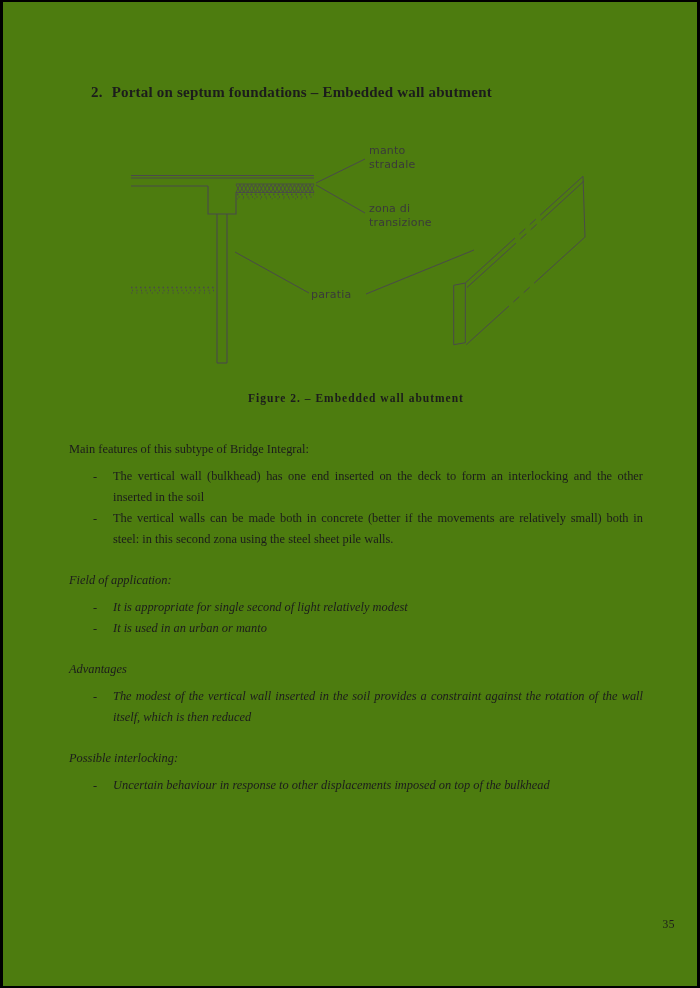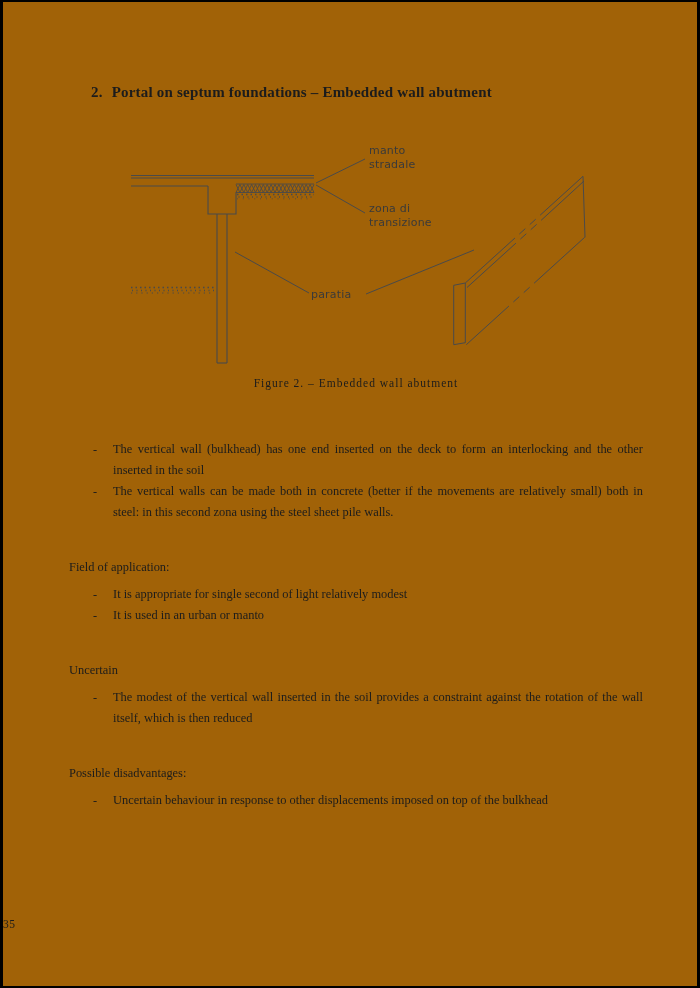--- a/index.html
+++ b/index.html
@@ -2,46 +2,46 @@
 <html><head>
 <meta charset="utf-8">
 <style>
   html,body{margin:0;padding:0;}
   body{
     width:700px;height:988px;position:relative;background:#000;
     font-family:"Liberation Serif",serif;overflow:hidden;
   }
   .page{
     position:absolute;left:3px;top:2px;right:3px;bottom:2px;
-    background:#a16207;color:#1c1c1c;
+    background:#4d7c0f;color:#1c1c1c;
   }
   .heading{
     position:absolute;left:88px;top:82px;
     font-size:15px;font-weight:bold;letter-spacing:.2px;white-space:nowrap;
   }
   .heading .num{display:inline-block;margin-right:9px;}
   .figure-svg{position:absolute;left:110px;top:135px;width:490px;height:245px;}
   .figure-svg text{
     font-family:"DejaVu Sans",sans-serif;font-size:11px;fill:#3a3a3a;letter-spacing:.2px;
   }
   .caption{
-    position:absolute;left:0;right:0;top:375px;text-align:center;
-    font-size:11.5px;font-weight:normal;letter-spacing:1px;white-space:nowrap;padding-left:12px;
+    position:absolute;left:0;right:0;top:390px;text-align:center;
+    font-size:11.5px;font-weight:bold;letter-spacing:1px;white-space:nowrap;padding-left:12px;
   }
   .text-col{
     position:absolute;left:66px;top:437px;width:574px;
     font-size:12.4px;line-height:21px;
   }
-  .section + .section{margin-top:34px;}
+  .section + .section{margin-top:20px;font-style:italic;}
   .section-header{margin-bottom:6px;}
   .bullet{display:flex;}
   .bullet .dash{width:20px;padding-left:24px;flex:0 0 auto;}
   .bullet .btext{flex:1 1 auto;text-align:justify;}
   .page-number{
-    position:absolute;left:0;width:672px;top:916px;text-align:left;
+    position:absolute;left:0;width:672px;top:916px;text-align:right;
     font-size:11.5px;letter-spacing:.5px;
   }
 </style>
 </head>
 <body>
 
 <div class="page">
 
   <div class="heading">
     <span class="num">2.</span><span>Portal on septum foundations – Embedded wall abutment</span>
@@ -112,20 +112,21 @@
     <text x="366" y="210">zona di</text>
     <text x="366" y="224">transizione</text>
     <text x="308" y="296">paratia</text>
   </svg>
 
   <div class="caption">Figure 2. – Embedded wall abutment</div>
 
   <div class="text-col">
 
     <div class="section">
+      <div class="section-header">Main features of this subtype of Bridge Integral:</div>
       <div class="bullet">
         <span class="dash">-</span>
         <span class="btext">The vertical wall (bulkhead) has one end inserted on the deck to form an interlocking and the other inserted in the soil</span>
       </div>
       <div class="bullet">
         <span class="dash">-</span>
         <span class="btext">The vertical walls can be made both in concrete (better if the movements are relatively small) both in steel: in this second zona using the steel sheet pile walls.</span>
       </div>
     </div>
 
@@ -135,29 +136,29 @@
         <span class="dash">-</span>
         <span class="btext">It is appropriate for single second of light relatively modest</span>
       </div>
       <div class="bullet">
         <span class="dash">-</span>
         <span class="btext">It is used in an urban or manto</span>
       </div>
     </div>
 
     <div class="section">
-      <div class="section-header">Uncertain</div>
+      <div class="section-header">Advantages</div>
       <div class="bullet">
         <span class="dash">-</span>
         <span class="btext">The modest of the vertical wall inserted in the soil provides a constraint against the rotation of the wall itself, which is then reduced</span>
       </div>
     </div>
 
     <div class="section">
-      <div class="section-header">Possible disadvantages:</div>
+      <div class="section-header">Possible interlocking:</div>
       <div class="bullet">
         <span class="dash">-</span>
         <span class="btext">Uncertain behaviour in response to other displacements imposed on top of the bulkhead</span>
       </div>
     </div>
 
   </div>
 
   <div class="page-number">35</div>
 

